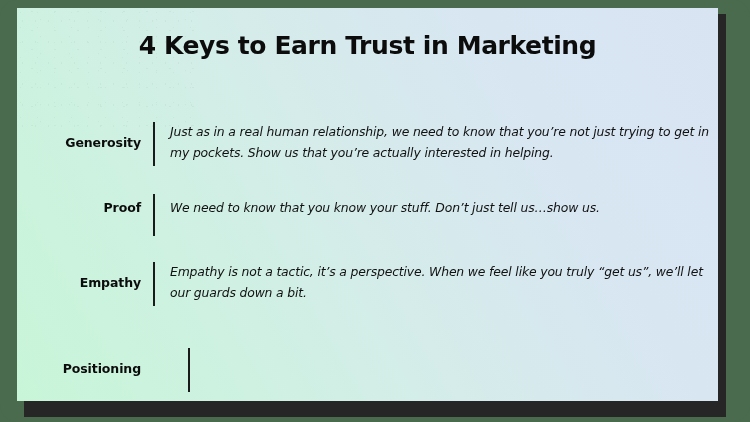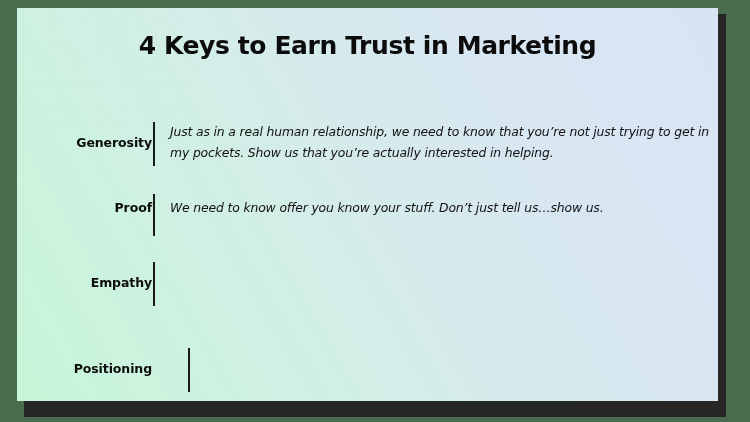--- a/index.html
+++ b/index.html
@@ -97,21 +97,21 @@
     position: relative;
     display: flex;
     align-items: flex-start;
     margin-bottom: 22px;
     min-height: 44px;
   }
   .row-label-cell {
     width: 136px;
     flex: 0 0 136px;
     text-align: left;
-    padding-right: 1px;
+    padding-right: 12px;
     box-sizing: border-box;
     display: flex;
     align-items: center;
     justify-content: flex-end;
     min-height: 44px;
   }
   .row-label {
     font-family: "DejaVu Sans", sans-serif;
     font-weight: bold;
     font-size: 12.5px;
@@ -181,29 +181,32 @@
             <span class="row-text">Just as in a real human relationship, we need to know that you’re not just trying to get in my pockets. Show us that you’re actually interested in helping.</span>
           </div>
         </div>
 
         <div class="row r-proof">
           <div class="row-label-cell">
             <span class="row-label">Proof</span>
           </div>
           <div class="row-divider"></div>
           <div class="row-text-cell">
-            <span class="row-text">We need to know offer you know your stuff. Don’t just tell us…show us.</span>
+            <span class="row-text">We need to know that you know your stuff. Don’t just tell us…show us.</span>
           </div>
         </div>
 
         <div class="row r-empathy">
           <div class="row-label-cell">
             <span class="row-label">Empathy</span>
           </div>
           <div class="row-divider"></div>
+          <div class="row-text-cell">
+            <span class="row-text">Empathy is not a tactic, it’s a perspective. When we feel like you truly “get us”, we’ll let our guards down a bit.</span>
+          </div>
         </div>
 
         <div class="row r-positioning">
           <div class="row-label-cell">
             <span class="row-label">Positioning</span>
           </div>
           <div class="row-divider"></div>
         </div>
 
       </div>

